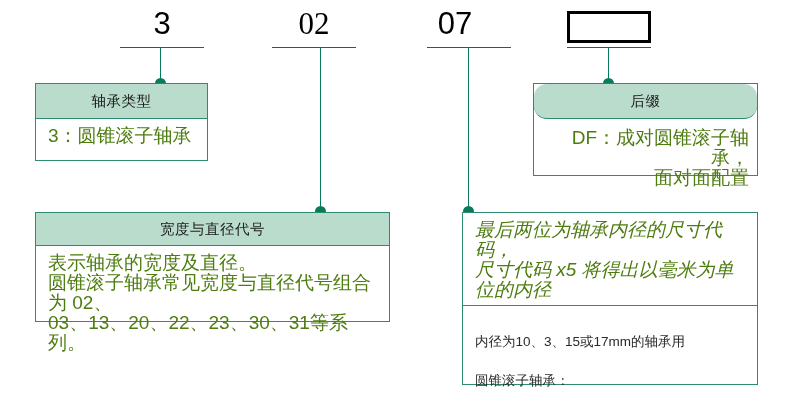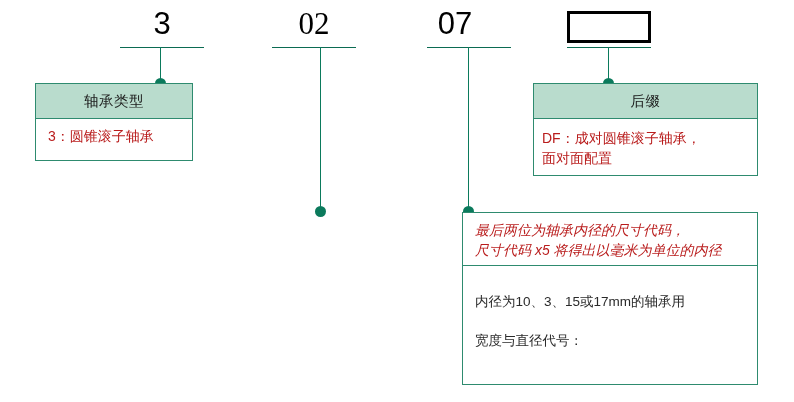--- a/index.html
+++ b/index.html
@@ -69,27 +69,27 @@
     font-size: 14.5px;
     color: #1b1b1b;
     display: flex;
     align-items: center;
     justify-content: center;
     letter-spacing: 0.5px;
   }
   .card-body {
     box-sizing: border-box;
     padding: 7px 10px 6px 12px;
-    font-size: 14px;
+    font-size: 19px;
     line-height: 20px;
-    color: #b91c1c;
+    color: #4d7c0f;
     white-space: pre-line;
   }
   .card-body.center {
-    text-align: left;
+    text-align: right;
     padding: 9px 8px;
   }
   .card-sub {
     box-sizing: border-box;
     border-top: 1.4px solid #2e8b6f;
     padding: 6px 10px 6px 12px;
     font-size: 13.5px;
     line-height: 19.5px;
     color: #2a2a2a;
     white-space: pre-line;
@@ -117,36 +117,42 @@
 
   <div class="vline" style="left:320px; top:47px; height:168px;"></div>
   <div class="dot" style="left:315px; top:206px;"></div>
 
   <div class="vline" style="left:468px; top:47px; height:168px;"></div>
   <div class="dot" style="left:463px; top:206px;"></div>
 
   <div class="vline" style="left:608px; top:47px; height:40px;"></div>
   <div class="dot" style="left:603px; top:78px;"></div>
 
-  <div class="card" style="left:35px; top:83px; width:158px; height:78px;">
+  <div class="card" style="left:35px; top:83px; width:173px; height:78px;">
     <div class="card-head" style="height:35px;">轴承类型</div>
     <div class="card-body">3：圆锥滚子轴承</div>
   </div>
 
   <div class="card" style="left:533px; top:83px; width:225px; height:93px;">
-    <div class="card-head" style="height:35px;">后缀</div>
+    <div class="card-head" style="height:35px;border-radius:13px;">后缀</div>
     <div class="card-body center">DF：成对圆锥滚子轴承，
 面对面配置</div>
   </div>
 
+  <div class="card" style="left:35px; top:212px; width:355px; height:110px;">
+    <div class="card-head" style="height:33px;">宽度与直径代号</div>
+    <div class="card-body">表示轴承的宽度及直径。
+圆锥滚子轴承常见宽度与直径代号组合为 02、
+03、13、20、22、23、30、31等系列。</div>
+  </div>
 
   <div class="card" style="left:462px; top:212px; width:296px; height:173px;">
     <div class="card-body" style="padding-bottom:5px;font-style:italic;">最后两位为轴承内径的尺寸代码，
 尺寸代码 x5 将得出以毫米为单位的内径</div>
     <div class="card-sub">
       <div>内径为10、3、15或17mm的轴承用</div>
-      <div>宽度与直径代号：</div>
+      <div>圆锥滚子轴承：</div>
       
       
     </div>
   </div>
 
 </div>
 
 </body></html>

